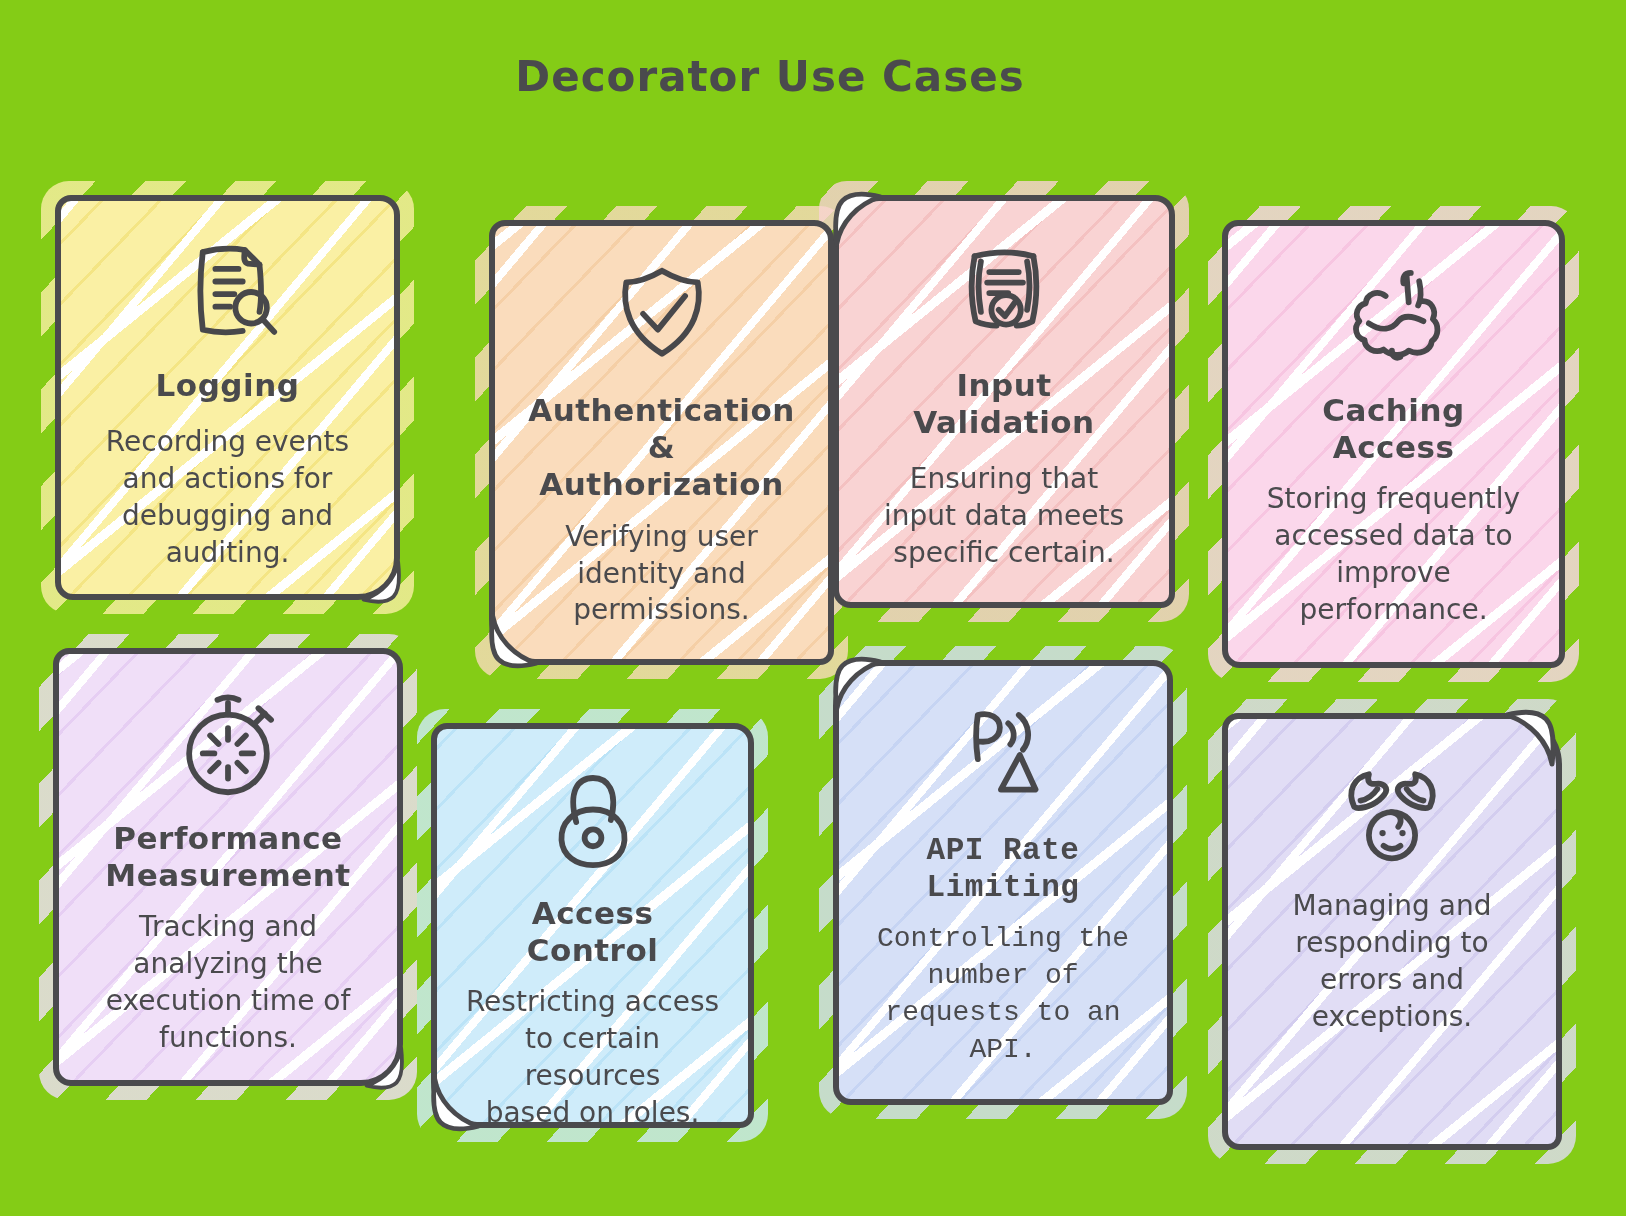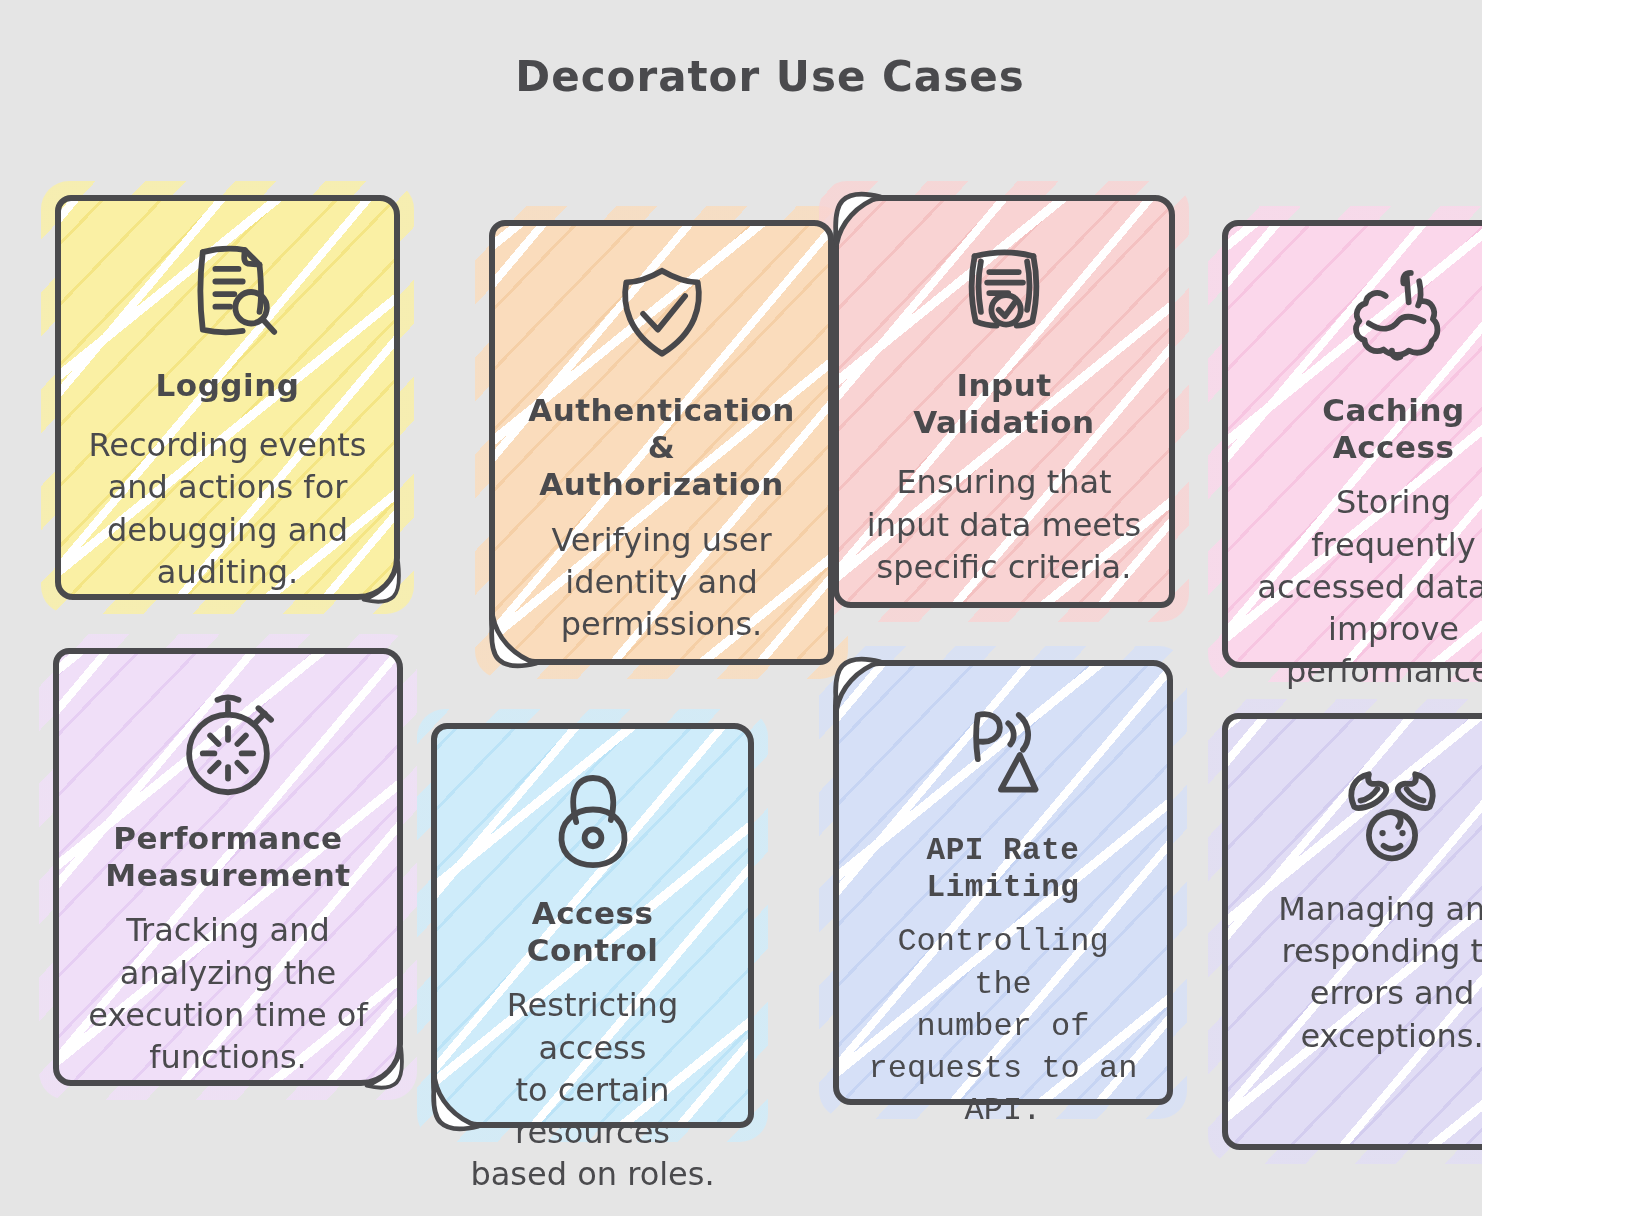--- a/index.html
+++ b/index.html
@@ -1,17 +1,17 @@
 <!DOCTYPE html>
 <html><head>
 <meta charset="utf-8">
 <style>
   html,body { margin:0; padding:0; background:#ffffff; }
   .canvas {
-    position:relative; width:1482px; height:1216px; background:#e5e5e5;
+    position:relative; width:1626px; height:1216px; background:#84cc16;
     font-family:"DejaVu Sans", sans-serif; overflow:hidden; color:#48484B;
   }
   .page-title {
     position:absolute; top:52px; left:770px; transform:translateX(-50%);
     font-size:42px; font-weight:700; letter-spacing:1px; color:#4A4A4D;
     white-space:nowrap;
   }
   .card-wrap { position:absolute; }
   
   .peek {
@@ -35,21 +35,21 @@
   .icon path, .icon circle, .icon line {
     stroke:#48484B; stroke-width:5.5; fill:none;
     stroke-linecap:round; stroke-linejoin:round;
   }
   .icon .fill { fill:#48484B; stroke:none; }
   .card-title {
     margin-top:12px; font-size:31px; font-weight:700; line-height:1.2;
     letter-spacing:.5px; white-space:pre-line; color:#4A4A4D;
   }
   .card-desc {
-    margin-top:15px; font-size:32px; line-height:1.32; white-space:pre-line;
+    margin-top:15px; font-size:28px; line-height:1.32; white-space:pre-line;
     color:#4A4A4D; max-width:95%;
   }
   .fold { position:absolute; width:58px; height:58px; z-index:2; }
   .fold path { stroke:#4A4A4D; stroke-width:5; fill:#ffffff; stroke-linejoin:round; }
   .fold-bl { left:-5px; bottom:-5px; }
   .fold-tl { left:-5px; top:-5px; transform:scaleY(-1); }
   .fold-br { right:-5px; bottom:-5px; transform:scaleX(-1); }
   .fold-tr { right:-5px; top:-5px; transform:scale(-1,-1); }
   #card1 .fold-br, #card5 .fold-br { width:46px; height:46px; }
   #card8 .fold-tr { width:72px; height:60px; }
@@ -135,21 +135,21 @@
         <path d="M46,41 L74,41"></path>
           <path d="M44,51 L78,51"></path>
           <path d="M46,61 L64,61"></path>
         <circle cx="62" cy="77" r="14"></circle>
         <path d="M55,77 L61,83 L71,69"></path>
       </svg>
       <div class="card-title">Input
 Validation</div>
       <div class="card-desc">Ensuring that
 input data meets
-specific criteria.</div>
+specific certain.</div>
     </div>
     <svg class="fold fold-tl" viewBox="0 0 60 60">
       <path d="M9,4 C13,26 30,45 54,53 C38,57 23,57 15,49 C7,41 7,22 9,4 Z"></path>
     </svg>
   </div>
 
   <div class="card-wrap" id="card4" style="--c: #FBD7EB; --cd: #F7C5E1;">
     <div class="peek"></div>
     <div class="paper">
       <svg class="icon" viewBox="0 0 120 120">

